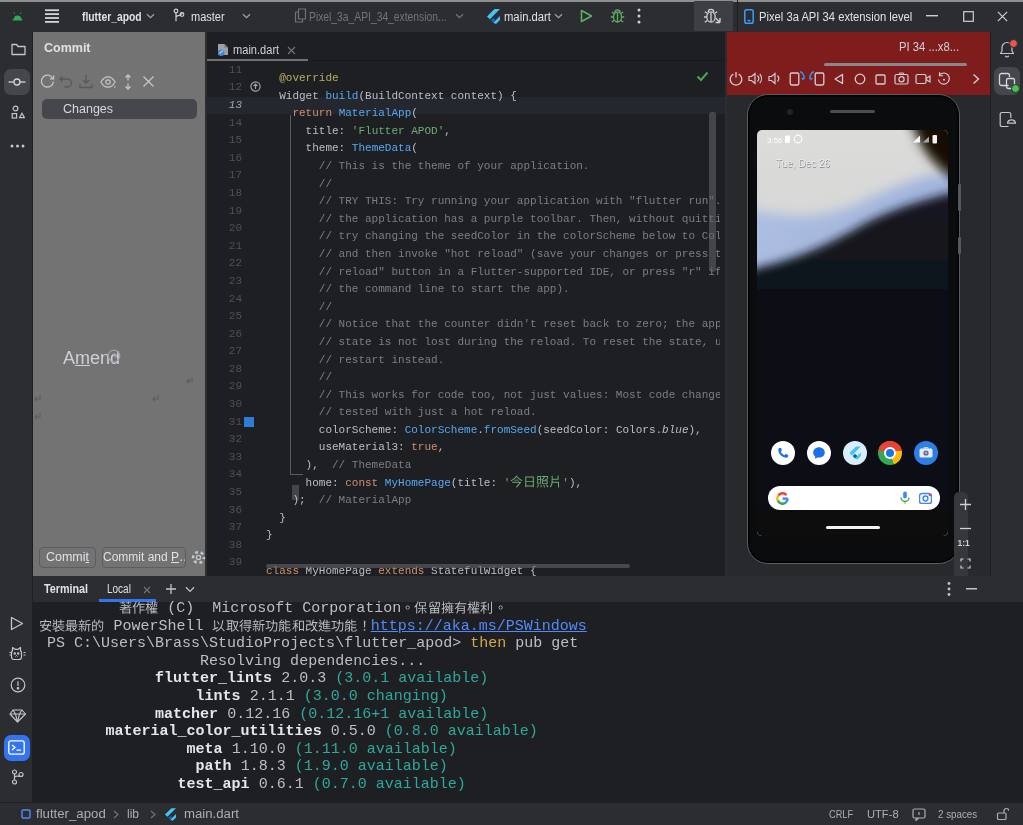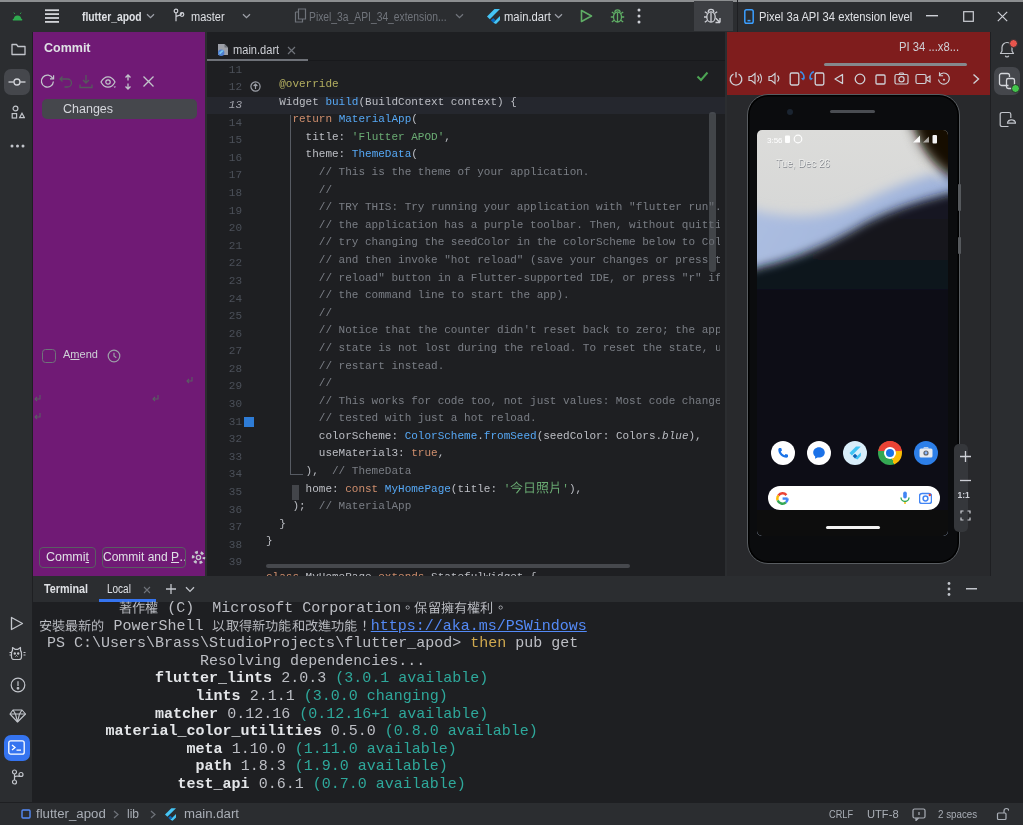--- a/index.html
+++ b/index.html
@@ -199,21 +199,21 @@
     </svg>
 
     <svg class="ic abs" style="left:10px;top:737px" width="15" height="16" viewBox="0 0 15 16" fill="none" stroke="#C2C5CB" stroke-width="1.2">
       <circle cx="4.5" cy="3" r="2"></circle>
         <circle cx="4.5" cy="13" r="2"></circle>
         <circle cx="11" cy="5.5" r="2"></circle>
       <path d="M4.5 5 v6 M4.5 8.5 c0-2.5 6.5-0.8 6.5-1"></path>
     </svg>
   </div>
 
-  <div class="abs" id="commitpanel" style="left:33px;top:32px;width:172px;height:544px;background:#701a75;">
+  <div class="abs" id="commitpanel" style="left:33px;top:32px;width:172px;height:544px;background:#737373;">
     <span class="abs" style="left:11px;top:9px;color:#DFE1E5;font-weight:bold;font-size:12.5px;">Commit</span>
 
     <svg class="ic abs" style="left:7px;top:42px" width="15" height="15" viewBox="0 0 15 15" fill="none" stroke="#C2C5CB" stroke-width="1.3">
       <path d="M12.8 4.5 A6 6 0 1 0 13.4 7.5"></path>
         <path d="M13.6 1.2 v3.6 h-3.6" stroke-width="1.2"></path>
     </svg>
     <svg class="ic abs" style="left:26px;top:43px" width="14" height="13" viewBox="0 0 14 13" fill="none" stroke="#56585D" stroke-width="1.3">
       <path d="M3.5 1.5 L1 4 l2.5 2.5 M1 4 h7.5 a4 4 0 0 1 0 8 h-3"></path>
     </svg>
     <svg class="ic abs" style="left:46px;top:42px" width="14" height="15" viewBox="0 0 14 15" fill="none" stroke="#56585D" stroke-width="1.3">
@@ -229,21 +229,21 @@
       <path d="M6 1 v5.5 M3.5 3.5 L6 1 l2.5 2.5 M6 15 v-5.5 M3.5 12.5 L6 15 l2.5-2.5"></path>
     </svg>
     <svg class="ic abs" style="left:109px;top:43px" width="13" height="13" viewBox="0 0 13 13" fill="none" stroke="#C2C5CB" stroke-width="1.3">
       <path d="M1.5 1.5 L6.5 6.5 L11.5 1.5 M1.5 11.5 L6.5 6.5 L11.5 11.5"></path>
     </svg>
 
     <div class="abs" style="left:9px;top:67px;width:155px;height:20px;background:#45474C;border-radius:5px;"></div>
     <span class="abs" style="left:30px;top:70px;color:#D5D7DC;font-size:12.5px;">Changes</span>
 
     <div class="abs" style="left:9px;top:317px;width:14px;height:14px;border:1.4px solid #6F737A;border-radius:3.5px;box-sizing:border-box;"></div>
-    <span class="abs" style="left:30px;top:316px;color:#CED0D6;font-size:11px;">A<u style="text-decoration-thickness:1px;">m</u>end</span>
+    <span class="abs" style="left:30px;top:316px;color:#CED0D6;font-size:18px;">A<u style="text-decoration-thickness:1px;">m</u>end</span>
     <svg class="ic abs" style="left:74px;top:317px" width="14" height="14" viewBox="0 0 14 14" fill="none" stroke="#9DA0A8" stroke-width="1.2">
       <circle cx="7" cy="7" r="5.8"></circle>
         <path d="M7 3.8 V7 l2.3 1.8"></path>
     </svg>
 
     <svg class="ic abs" style="left:153px;top:345px" width="7" height="9" viewBox="0 0 7 9" fill="none" stroke="#5A5D63" stroke-width="1.1">
         <path d="M6 0 v4 h-5 M3 2 L1 4 l2 2"></path>
       </svg>
     <svg class="ic abs" style="left:1px;top:363px" width="7" height="9" viewBox="0 0 7 9" fill="none" stroke="#5A5D63" stroke-width="1.1">
         <path d="M6 0 v4 h-5 M3 2 L1 4 l2 2"></path>
@@ -315,21 +315,21 @@
         <path d="M5.5 8 V3.4 M3.6 5 L5.5 3.1 l1.9 1.9"></path>
     </svg>
 
     <div class="abs" style="left:37px;top:385px;width:10px;height:10px;background:#2E7CD6;"></div>
 
     <div class="abs" style="left:82.5px;top:83px;width:1px;height:360px;background:#575B63;"></div>
     <div class="abs" style="left:82.5px;top:442px;width:13px;height:1px;background:#575B63;"></div>
 
     <div class="abs" style="left:84.5px;top:452.6px;width:7.5px;height:15px;background:#43454A;"></div>
 
-    <pre class="abs mono" id="code" style="left:59px;top:44px;width:454px;height:515px;margin:0;font-size:11px;line-height:17.6px;color:#BCBEC4;overflow:hidden;">  <span class="an">@override</span>
+    <pre class="abs mono" id="code" style="left:59px;top:38px;width:454px;height:515px;margin:0;font-size:11px;line-height:17.6px;color:#BCBEC4;overflow:hidden;">  <span class="an">@override</span>
   Widget <span class="fn">build</span>(BuildContext context) {
     <span class="kw">return</span> <span class="fn">MaterialApp</span>(
       title: <span class="st">'Flutter APOD'</span>,
       theme: <span class="fn">ThemeData</span>(
         <span class="cm">// This is the theme of your application.</span>
         <span class="cm">//</span>
         <span class="cm">// TRY THIS: Try running your application with "flutter run". You'll</span>
         <span class="cm">// the application has a purple toolbar. Then, without quitting the a</span>
         <span class="cm">// try changing the seedColor in the colorScheme below to Colors.gree</span>
         <span class="cm">// and then invoke "hot reload" (save your changes or press the "hot</span>
@@ -518,21 +518,21 @@
       </svg>
       <svg class="ic abs" style="left:162px;top:362px" width="13" height="12" viewBox="0 0 13 12">
         <rect x="0.5" y="1.5" width="12" height="10" rx="2.6" fill="none" stroke="#4285F4" stroke-width="1.5"></rect>
         <circle cx="6.5" cy="6.5" r="2.4" fill="none" stroke="#4285F4" stroke-width="1.5"></circle>
         <circle cx="10.8" cy="3" r="1.2" fill="#EA4335"></circle>
       </svg>
 
       <div class="abs" style="left:69px;top:396px;width:54px;height:3px;background:#F2F2F2;border-radius:1.5px;"></div>
     </div>
 
-    <div class="abs" style="left:227px;top:412px;width:14px;height:88px;background:#35373B;border-radius:5px;">
+    <div class="abs" style="left:227px;top:460px;width:14px;height:88px;background:#35373B;border-radius:5px;">
       <svg class="ic abs" style="left:5px;top:6px" width="13" height="13" viewBox="0 0 13 13" stroke="#CED0D6" stroke-width="1.3">
           <path d="M6.5 1 V12 M1 6.5 H12"></path>
         </svg>
       <svg class="ic abs" style="left:5px;top:30px" width="13" height="13" viewBox="0 0 13 13" stroke="#CED0D6" stroke-width="1.3">
           <path d="M1 6.5 H12"></path>
         </svg>
       <span class="abs" style="left:3.5px;top:46px;color:#CED0D6;font-size:8.5px;font-weight:bold;">1:1</span>
       <svg class="ic abs" style="left:6px;top:66px" width="11" height="11" viewBox="0 0 11 11" fill="none" stroke="#CED0D6" stroke-width="1.2">
           <path d="M1 3.5 V1 h2.5 M7.5 1 H10 v2.5 M10 7.5 V10 H7.5 M3.5 10 H1 V7.5"></path>
         </svg>

